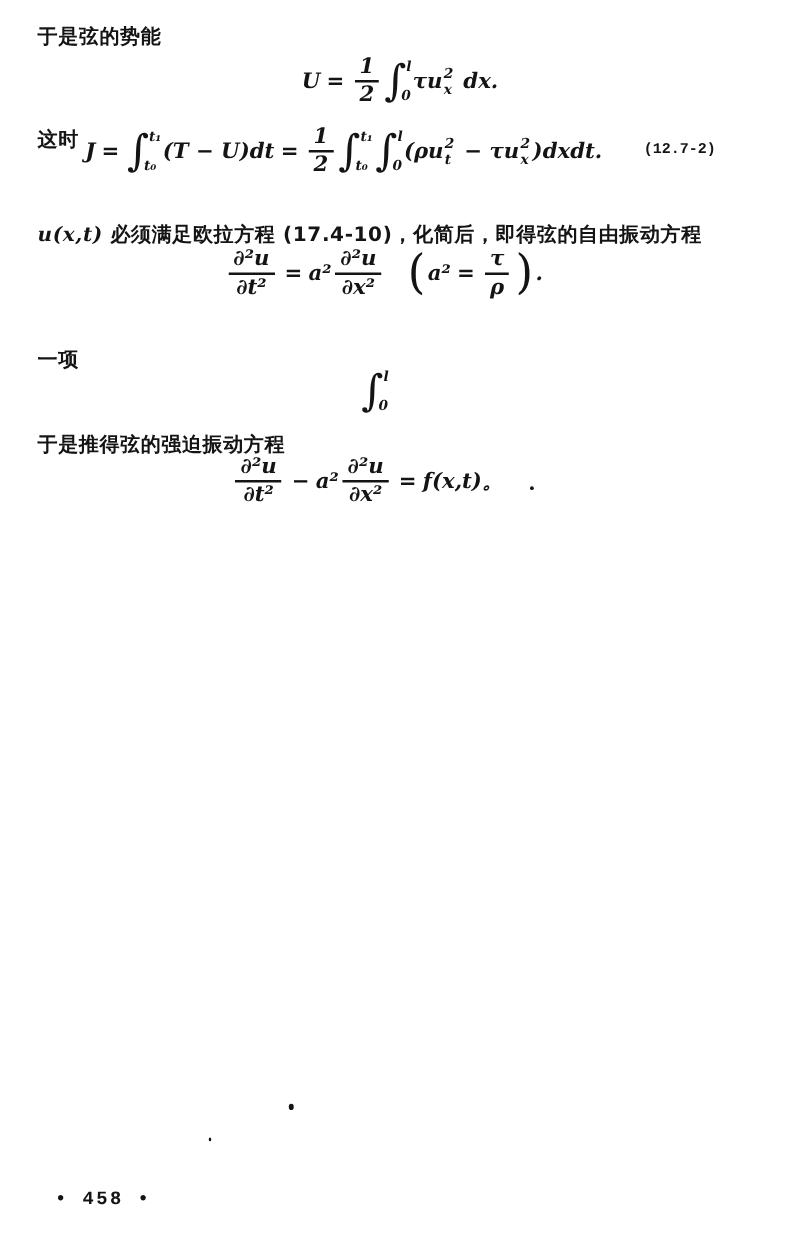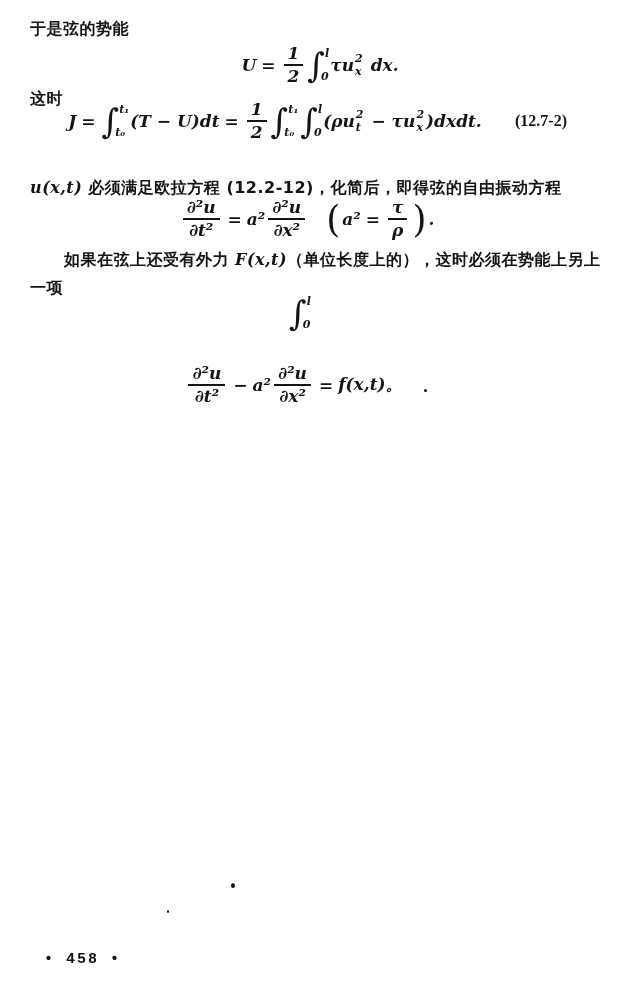--- a/index.html
+++ b/index.html
@@ -21,21 +21,21 @@
   .frac{display:inline-flex;flex-direction:column;align-items:center;line-height:1.1;margin:0 3px;}
   .frac .fnum{padding:0 4px 1px;border-bottom:2px solid #141414;}
   .frac .fden{padding:1px 4px 0;}
   .intgrp{display:inline-flex;align-items:center;margin:0 1px;}
   .intsign{font-style:normal;font-weight:400;font-size:34px;line-height:0.95;}
   .lims{display:inline-flex;flex-direction:column;justify-content:space-between;height:34px;font-size:11px;line-height:1;}
   .lims .lo{margin-left:-4px;}
   .ss{display:inline-flex;flex-direction:column;font-size:11px;line-height:1;gap:2px;margin:0 2px 0 1px;}
   .bigp{font-style:normal;font-weight:400;font-size:36px;line-height:1;margin:0 2px;transform:scaleY(1.05);}
   .gap{display:inline-block;width:16px;}
-  .eqnum{position:absolute;font-family:Liberation Serif, serif;font-weight:700;font-size:16px;}
+  .eqnum{position:absolute;font-family:Liberation Mono, monospace;font-weight:700;font-size:12px;}
   .speck{position:absolute;background:#141414;border-radius:50%;}
   .footer{position:absolute;font-weight:700;font-size:15px;letter-spacing:2px;font-family:Liberation Mono, monospace;}
 </style>
 </head>
 <body>
 
 <div class="page">
 
   <div class="line cjk" style="left:30px;top:19px;">
     <span>于是弦的势能</span>
@@ -56,21 +56,21 @@
       </span>
     </span>
     <span class="mi">τu</span>
     <span class="ss">
       <span>2</span>
       <span>x</span>
     </span>
     <span class="mi"> dx.</span>
   </div>
 
-  <div class="line cjk" style="left:30px;top:89px;">
+  <div class="line cjk" style="left:30px;top:102px;">
     <span>这时</span>
   </div>
 
   <div class="eqline" style="top:100px;padding-right:90px;">
     <span class="mi">J</span>
     <span class="rel">=</span>
     <span class="intgrp">
       <span class="intsign">∫</span>
       <span class="lims">
         <span class="up">t₁</span>
@@ -105,21 +105,21 @@
     <span class="mi"> − τu</span>
     <span class="ss">
       <span>2</span>
       <span>x</span>
     </span>
     <span class="mi">)dxdt.</span>
   </div>
   <div class="eqnum" style="left:515px;top:112px;">(12.7-2)</div>
 
   <div class="line cjk" style="left:30px;top:178px;">
-    <span class="mvar">u(x,t)</span><span> 必须满足欧拉方程 (12.2-12)，化简后，即得弦的自由振动方程</span>
+    <span class="mvar">u(x,t)</span><span> 必须满足欧拉方程 (17.4-10)，化简后，即得弦的自由振动方程</span>
   </div>
 
   <div class="eqline" style="top:198px;padding-right:26px;">
     <span class="frac">
       <span class="fnum">∂²u</span>
       <span class="fden">∂t²</span>
     </span>
     <span class="rel">=</span>
     <span class="mi">a²</span>
     <span class="frac">
@@ -131,37 +131,37 @@
     <span class="mi">a²</span>
     <span class="rel">=</span>
     <span class="frac">
       <span class="fnum">τ</span>
       <span class="fden">ρ</span>
     </span>
     <span class="bigp">)</span>
     <span class="mi">.</span>
   </div>
 
-  <div class="line cjk" style="left:64px;top:250px;">
-    <span>如果在弦上还受有外力 </span><span class="mvar">F(x,t)</span><span>（单位长度上的），这时必须在势能上另上</span>
-  </div>
   <div class="line cjk" style="left:30px;top:278px;text-align:right;">
     <span>一项</span>
   </div>
 
   <div class="eqline" style="top:296px;padding-right:40px;">
     <span class="intgrp">
       <span class="intsign">∫</span>
       <span class="lims">
         <span class="up">l</span>
         <span class="lo">0</span>
       </span>
     </span>
   </div>
 
+  <div class="line cjk" style="left:30px;top:346px;">
+    <span>于是推得弦的强迫振动方程</span>
+  </div>
 
   <div class="eqline" style="top:364px;padding-right:52px;">
     <span class="frac">
       <span class="fnum">∂²u</span>
       <span class="fden">∂t²</span>
     </span>
     <span class="rel">−</span>
     <span class="mi">a²</span>
     <span class="frac">
       <span class="fnum">∂²u</span>

